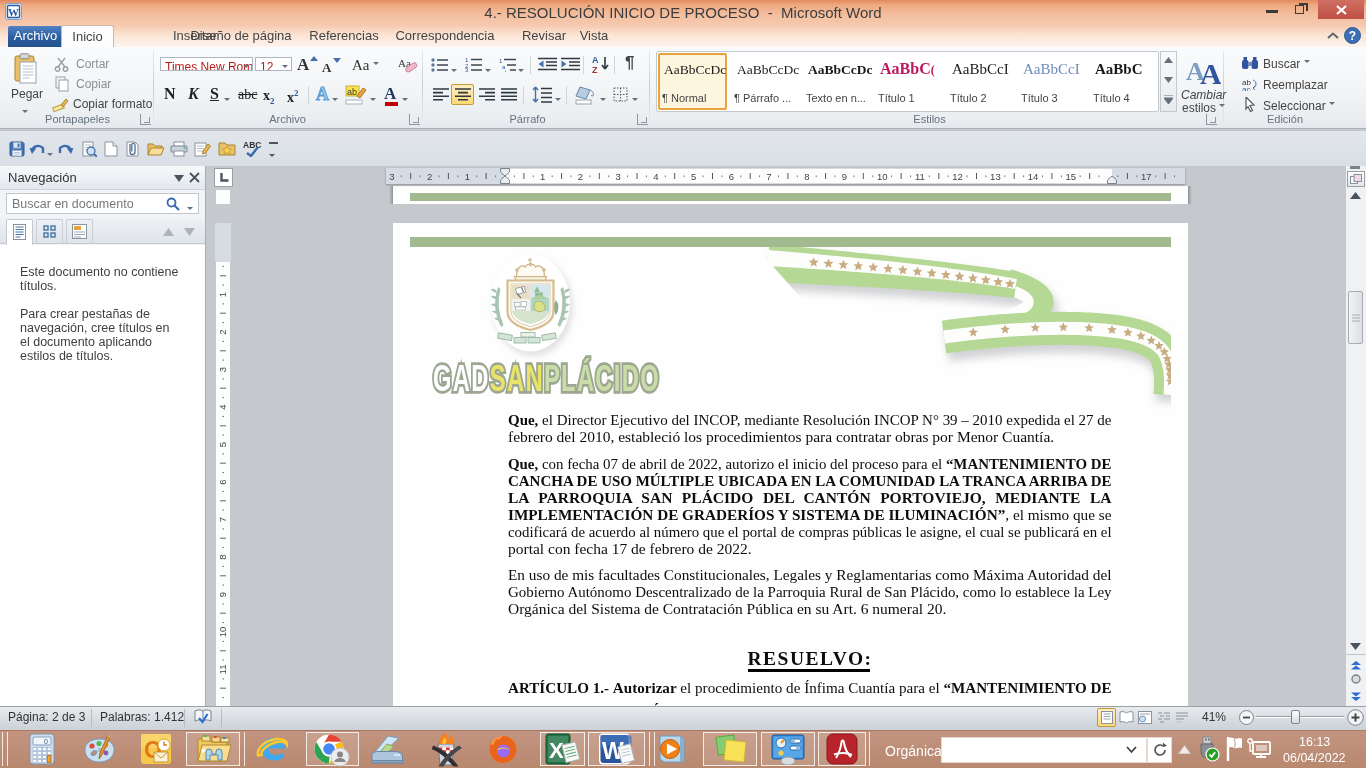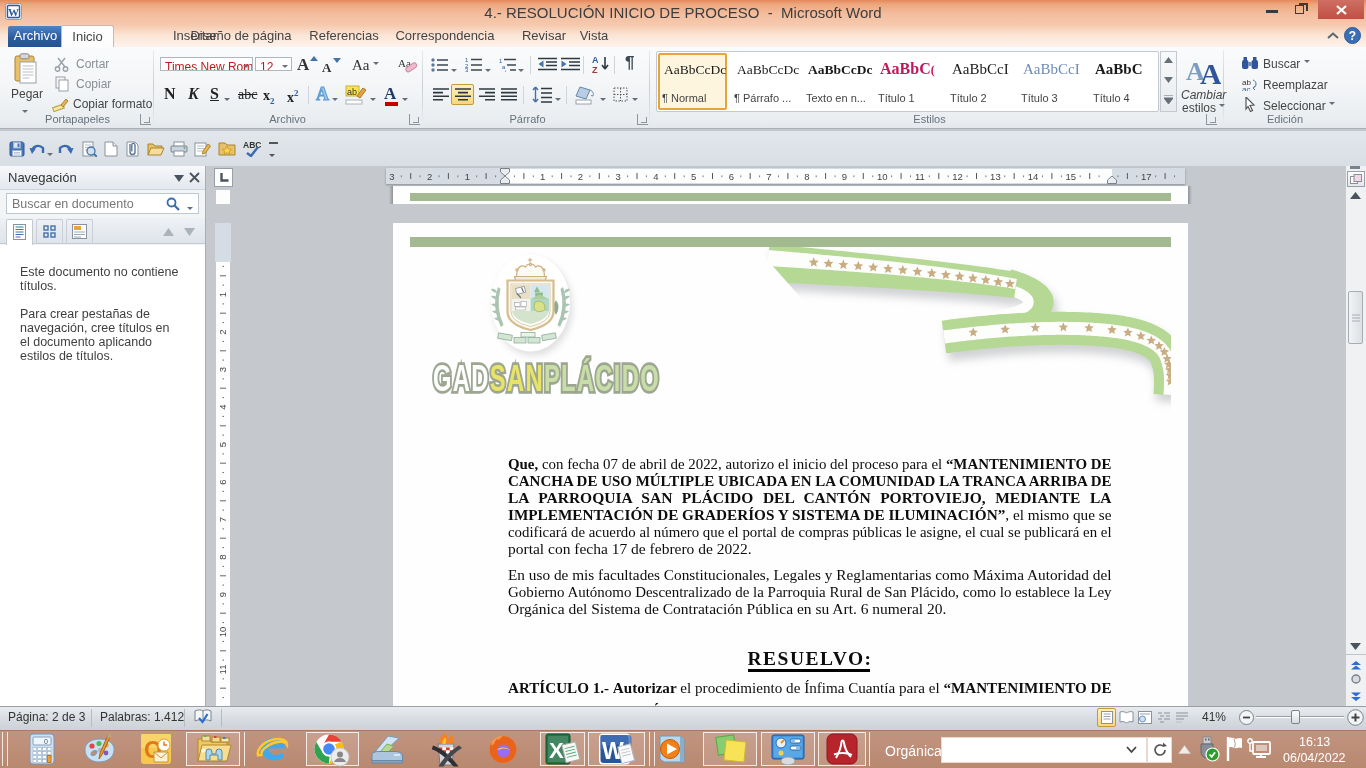--- a/index.html
+++ b/index.html
@@ -670,20 +670,24 @@
         <rect x="55" y="90.5" width="12" height="5.5"></rect>
         <rect x="69" y="87" width="14" height="5.5" transform="rotate(-10 76 90)"></rect>
         <rect x="48" y="85.5" width="14" height="4.5" fill="#eaf2ea"></rect>
       </g>
     </svg>
 
     <div class="abs" id="wordmark" style="left:40px;top:135px;font-size:36px;font-weight:bold;letter-spacing:2px;
          -webkit-text-stroke:5.5px #9ca691; font-family:'Liberation Sans'; transform:scaleX(0.66); transform-origin:0 0; white-space:nowrap;">GAD<span>SAN</span><span>PLÁCIDO</span></div>
     <div class="abs" id="wordmark2" style="left:40px;top:135px;font-size:36px;font-weight:bold;letter-spacing:2px;
          color:#fefefe; font-family:'Liberation Sans'; transform:scaleX(0.66); transform-origin:0 0; white-space:nowrap;">GAD<span style="color:#e9e468;">SAN</span><span style="color:#c9dda8;">PLÁCIDO</span></div>
+    <div class="doctext" style="top:187.5px;">
+      <div class="jline" style="transform:scaleX(0.9661);"><b>Que,</b> el Director Ejecutivo del INCOP, mediante Resolución INCOP N° 39 – 2010 expedida el 27 de</div>
+      <div class="lline">febrero del 2010, estableció los procedimientos para contratar obras por Menor Cuantía.</div>
+    </div>
     <div class="doctext" style="top:231.5px;">
       <div class="jline" style="transform:scaleX(0.9607);"><b>Que,</b> con fecha 07 de abril de 2022, autorizo el inicio del proceso para el <b>“MANTENIMIENTO DE</b></div>
       <div class="jline" style="transform:scaleX(0.9658);"><b>CANCHA DE USO MÚLTIPLE UBICADA EN LA COMUNIDAD LA TRANCA ARRIBA DE</b></div>
       <div class="jline" style="word-spacing:5.66px;"><b>LA PARROQUIA SAN PLÁCIDO DEL CANTÓN PORTOVIEJO, MEDIANTE LA</b></div>
       <div class="jline" style="transform:scaleX(0.9831);"><b>IMPLEMENTACIÓN DE GRADERÍOS Y SISTEMA DE ILUMINACIÓN”</b>, el mismo que se</div>
       <div class="jline" style="transform:scaleX(0.9572);">codificará de acuerdo al número que el portal de compras públicas le asigne, el cual se publicará en el</div>
       <div class="lline">portal con fecha 17 de febrero de 2022.</div>
     </div>
     <div class="doctext" style="top:342.5px;">
       <div class="jline" style="transform:scaleX(0.9866);">En uso de mis facultades Constitucionales, Legales y Reglamentarias como Máxima Autoridad del</div>

